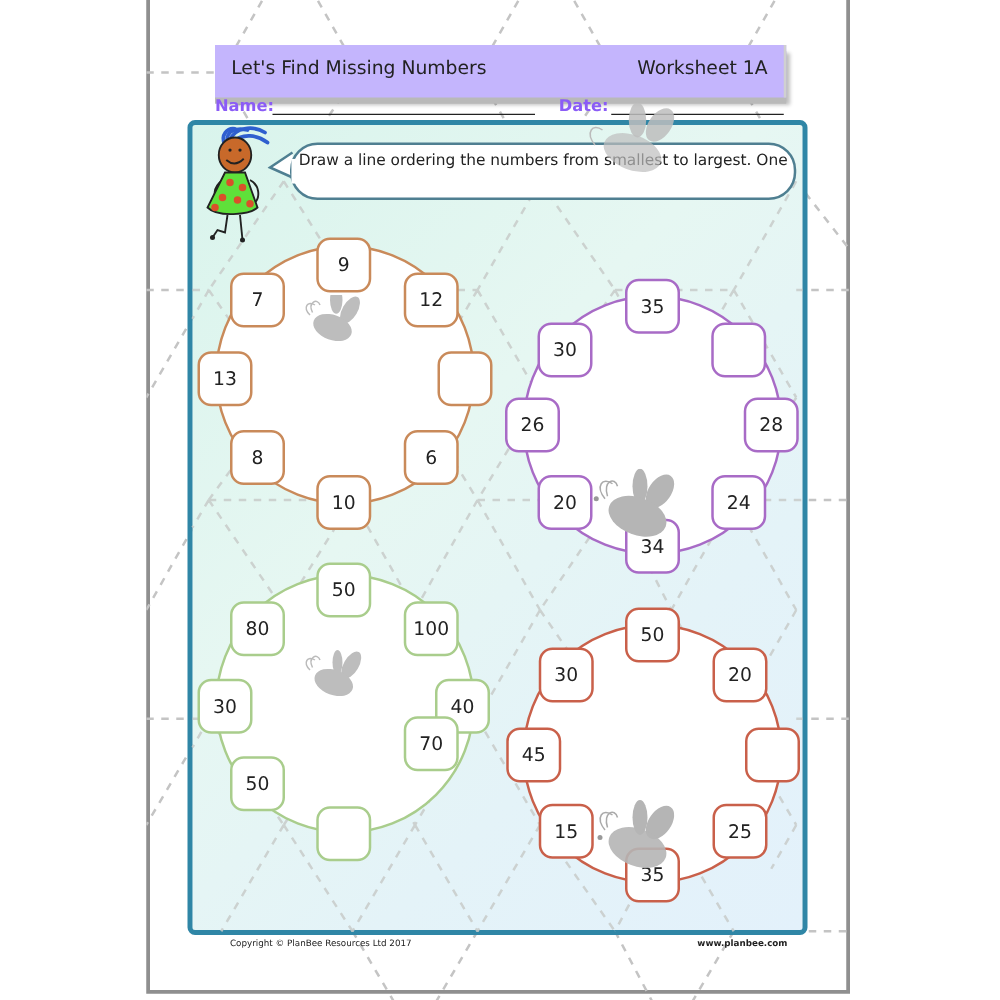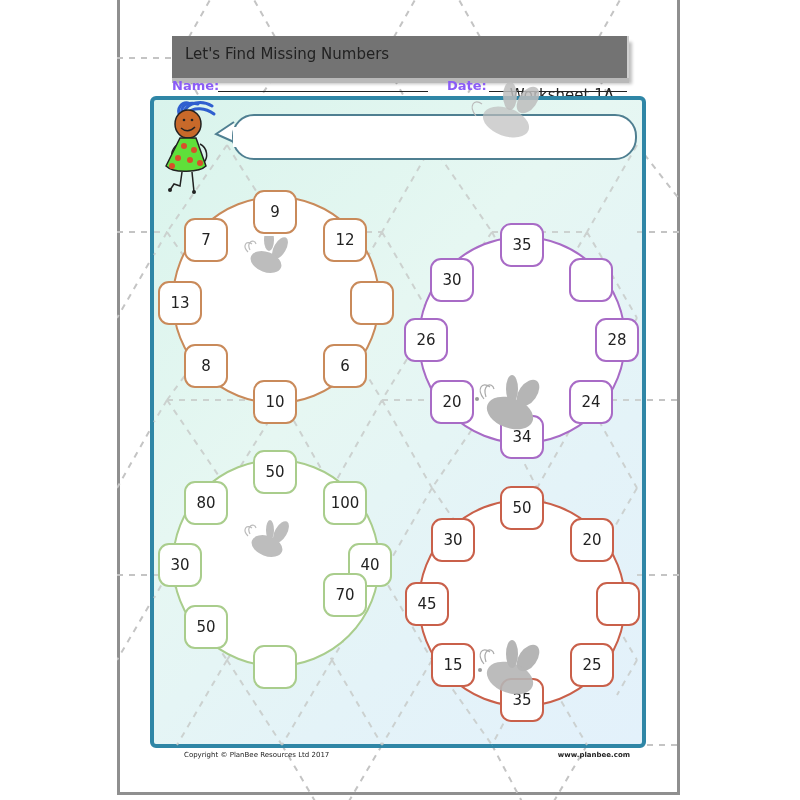--- a/index.html
+++ b/index.html
@@ -11,30 +11,30 @@
     position: absolute; left: 117px; top: -4px; width: 563px; height: 799px;
     background: #ffffff;
     border: 3px solid #8f8f8f;
     box-sizing: border-box;
   }
   .hexbg {
     position: absolute; left: 117px; top: 0; width: 563px; height: 800px; pointer-events: none;
   }
   .title-box {
     position: absolute; left: 172px; top: 36px; width: 455px; height: 42px;
-    background: #737373;
+    background: #c4b5fd;
     box-shadow: 0 5px 0 0 #b9b9b9, 3px 6px 3px rgba(0,0,0,0.25);
     border-right: 2px solid #d0d0d0;
   }
   .title-left {
     position: absolute; left: 13px; top: 9px; font-size: 15px; color: #222;
     font-family: "DejaVu Sans", sans-serif;
   }
   .title-right {
-    position: absolute; right: 13px; top: 9px; font-size: 15px; color: #222; margin-top: 41px;
+    position: absolute; right: 13px; top: 9px; font-size: 15px; color: #222;
   }
   .name-row {
     position: absolute; left: 172px; top: 78px; width: 455px; height: 18px;
     font-size: 13px; font-weight: bold; color: #8b5cf6;
   }
   .name-label { position: absolute; left: 0; top: 0; }
   .name-line { position: absolute; left: 46px; top: 13px; width: 210px; border-bottom: 1.5px solid #222; }
   .date-label { position: absolute; left: 275px; top: 0; }
   .date-line { position: absolute; left: 317px; top: 13px; width: 138px; border-bottom: 1.5px solid #222; }
   .panel {
@@ -152,20 +152,21 @@
   <path d="M22 72 L20 86 L14 84 L10 90" stroke="#222" stroke-width="1.5" fill="none"></path>
   <path d="M32 72 L34 92" stroke="#222" stroke-width="1.5" fill="none"></path>
   <circle cx="10" cy="90" r="2" fill="#222"></circle>
     <circle cx="34" cy="92" r="2" fill="#222"></circle>
 </svg>
 
 <svg style="position:absolute;left:214px;top:120px;" width="24" height="24">
   <path d="M20 2 L2 14 L20 22" fill="#fff" stroke="#4f7f91" stroke-width="2"></path>
 </svg>
 <div class="bubble">
+  <div>Draw a line ordering the numbers from smallest to largest. One</div>
 </div>
 <svg style="position:absolute;left:233px;top:127px;" width="4" height="20">
   <rect x="0" y="0" width="4" height="20" fill="#fff"></rect>
 </svg>
 
 <div class="ring" style="left:276px;top:300px;">
   <svg width="1" height="1">
       <circle cx="0" cy="0" r="103" fill="#fff" stroke="#c98a5a" stroke-width="2"></circle>
     </svg>
 </div>

